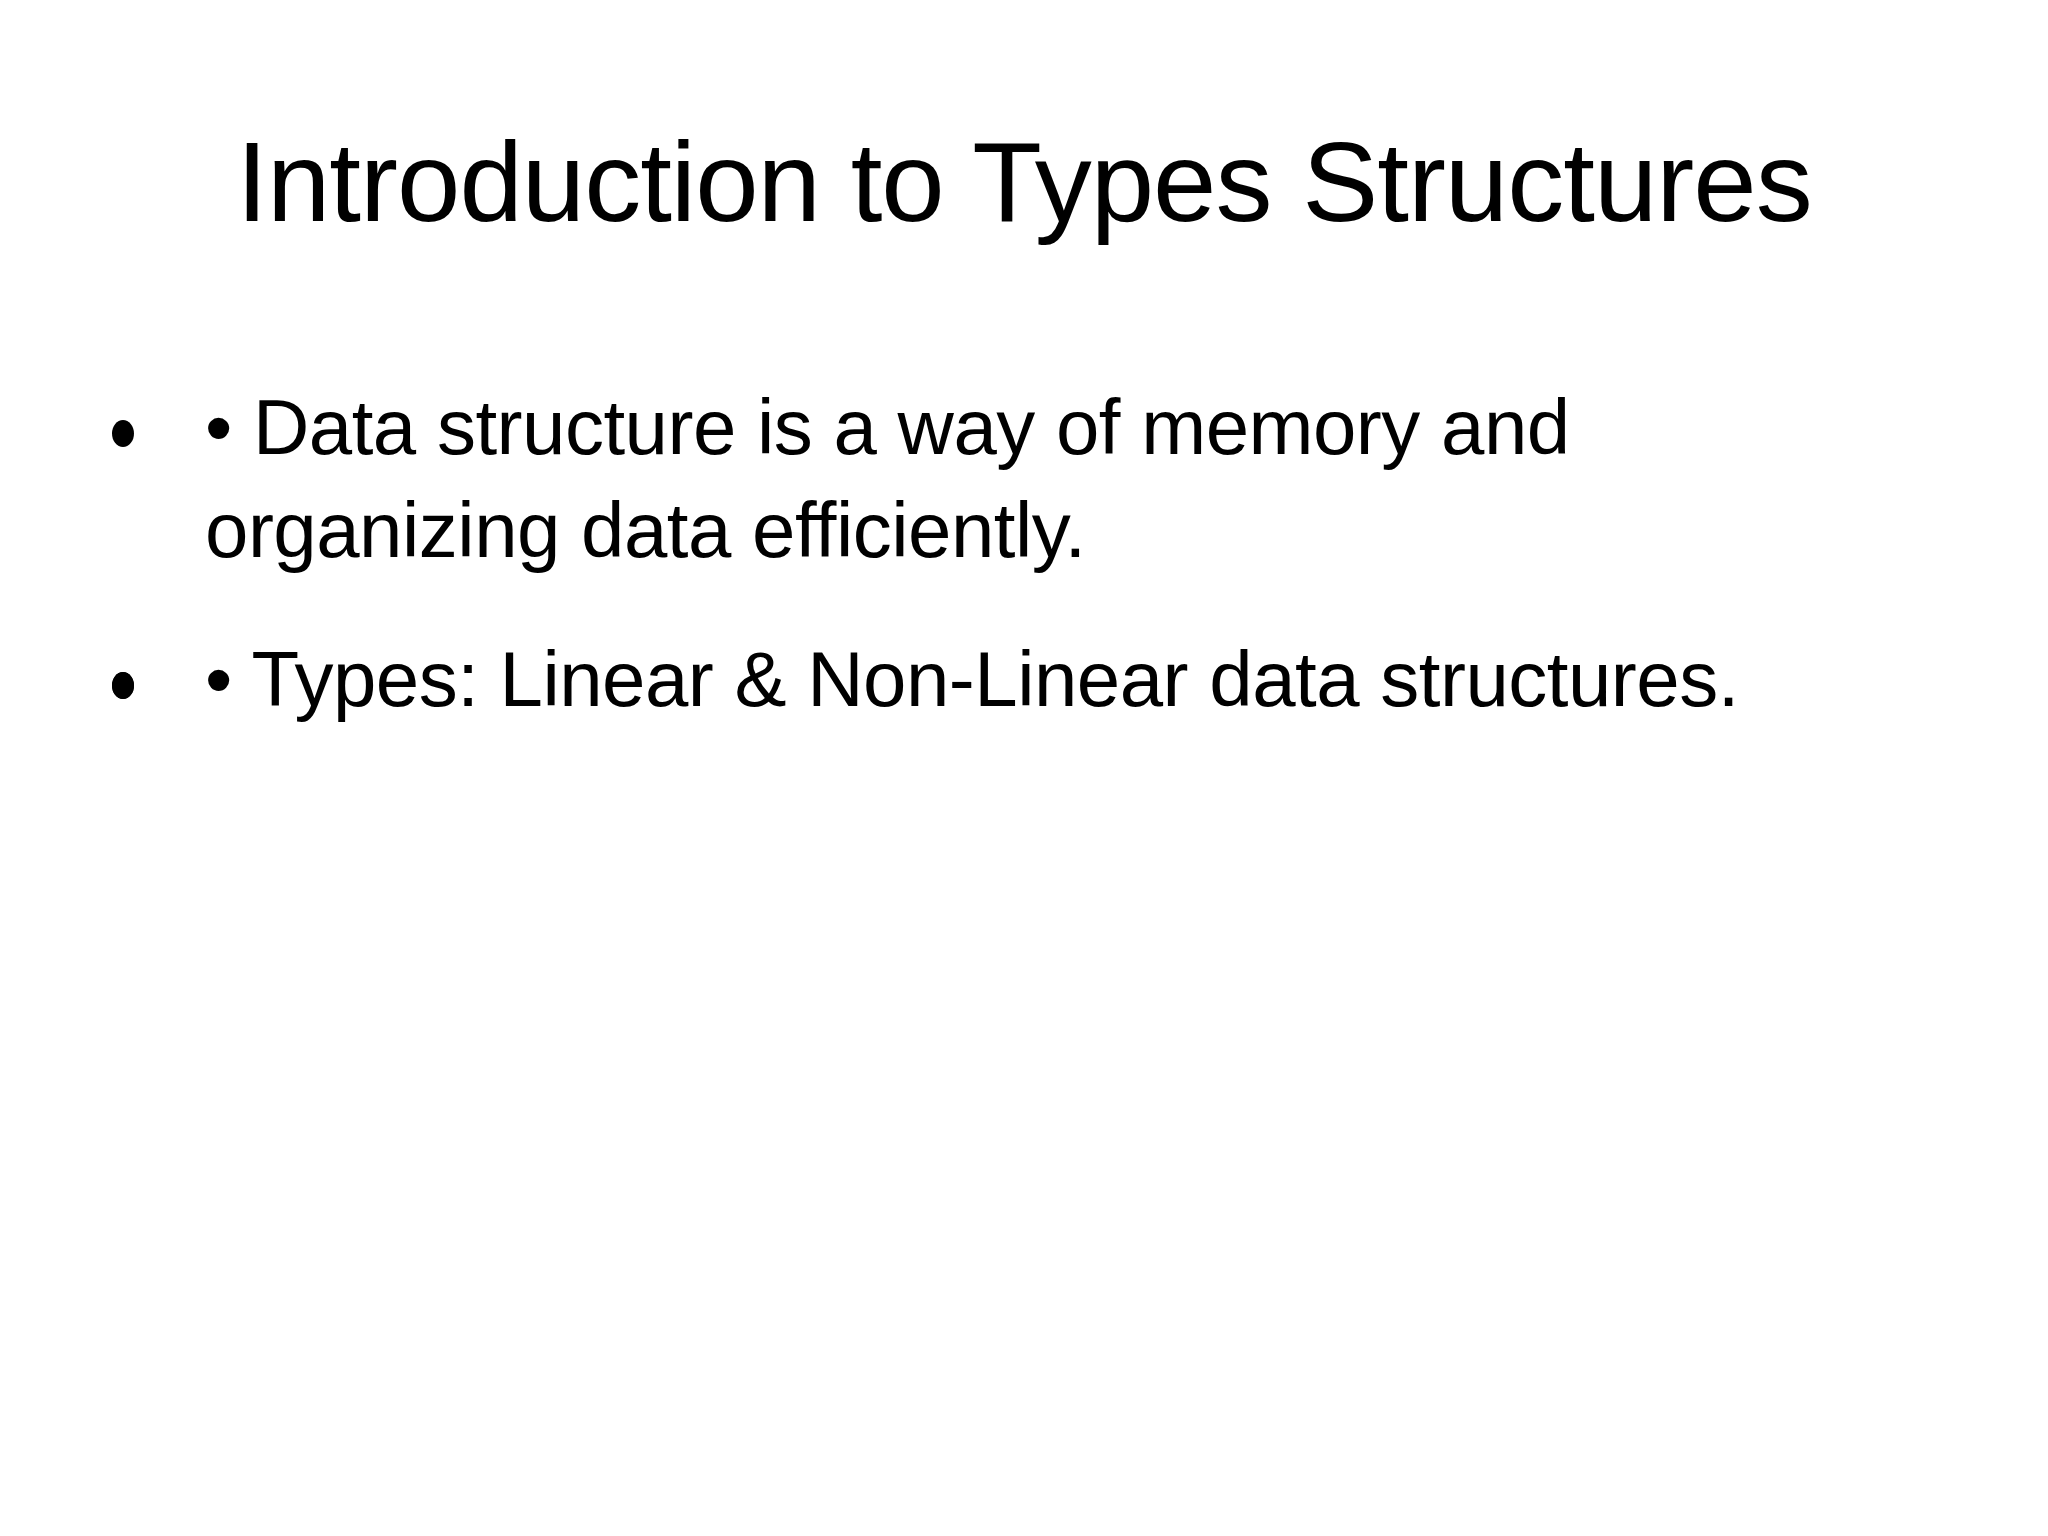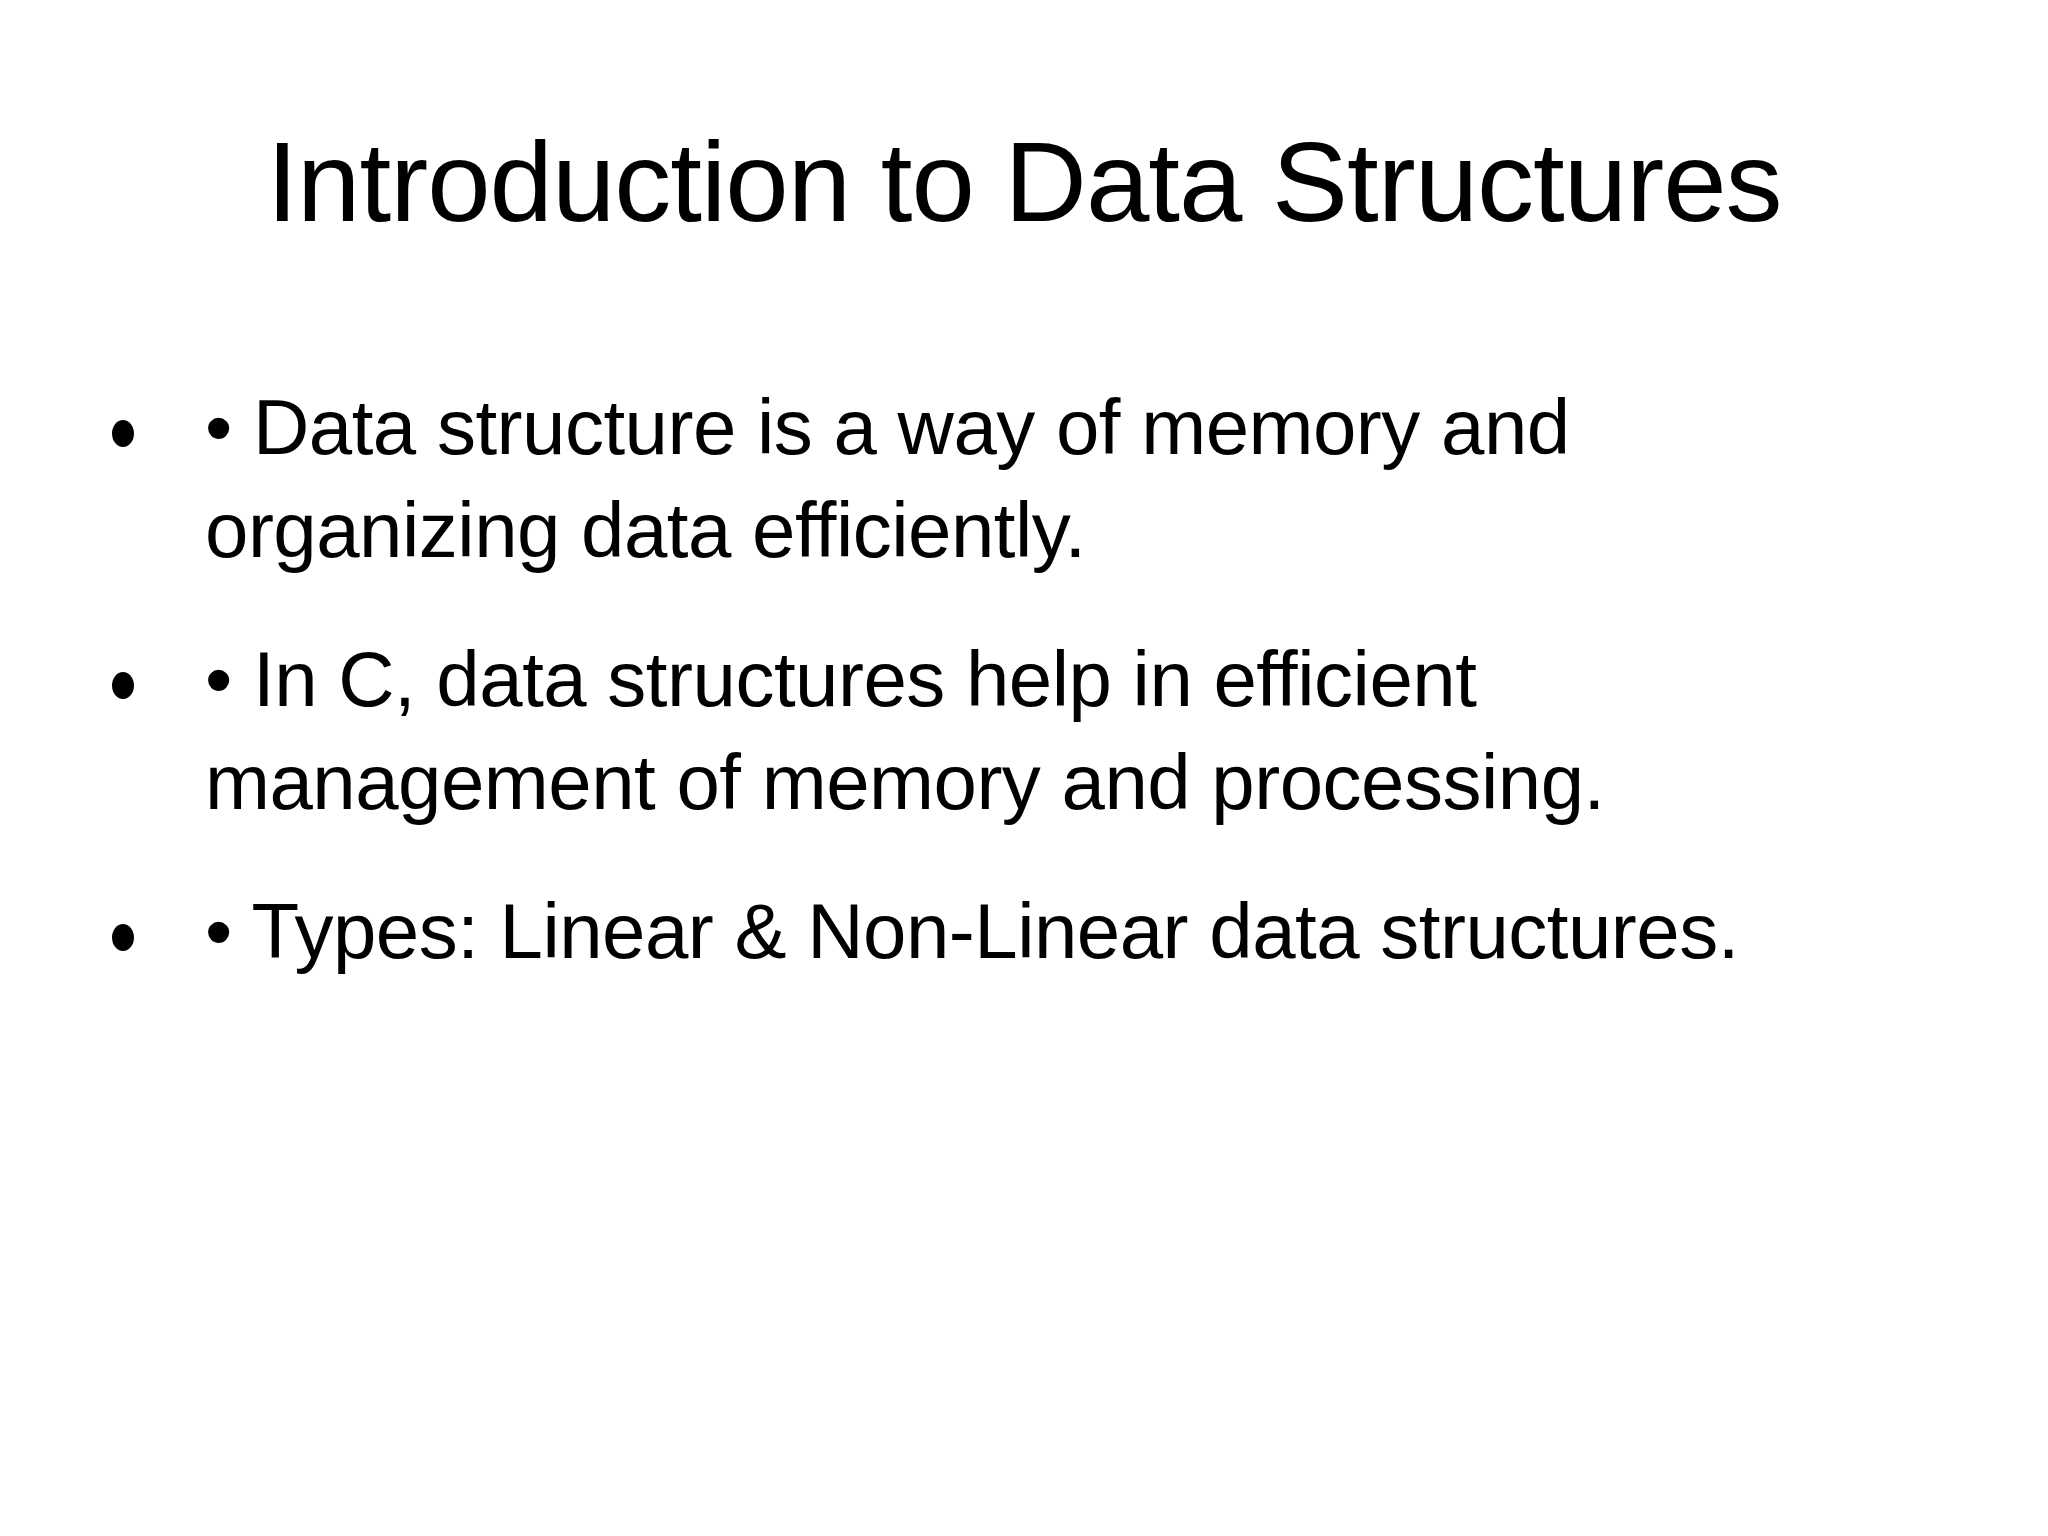--- a/index.html
+++ b/index.html
@@ -48,32 +48,31 @@
     height: 27px;
     background: #000000;
     border-radius: 50%;
   }
 </style>
 </head>
 <body>
 
 <div class="slide">
 
-  <h1 class="slide-title">Introduction to Data Structures</h1>
+  <h1 class="slide-title">Introduction to Types Structures</h1>
 
   <ul class="bullet-list">
 
     <li class="bullet-item">
       <span class="bullet-marker"></span>
       <span>• Data structure is a way of memory and organizing data efficiently.</span>
     </li>
 
     <li class="bullet-item">
       <span class="bullet-marker"></span>
-      <span>• In C, data structures help in efficient management of memory and processing.</span>
     </li>
 
     <li class="bullet-item">
       <span class="bullet-marker"></span>
       <span>• Types: Linear &amp; Non-Linear data structures.</span>
     </li>
 
   </ul>
 
 </div>

